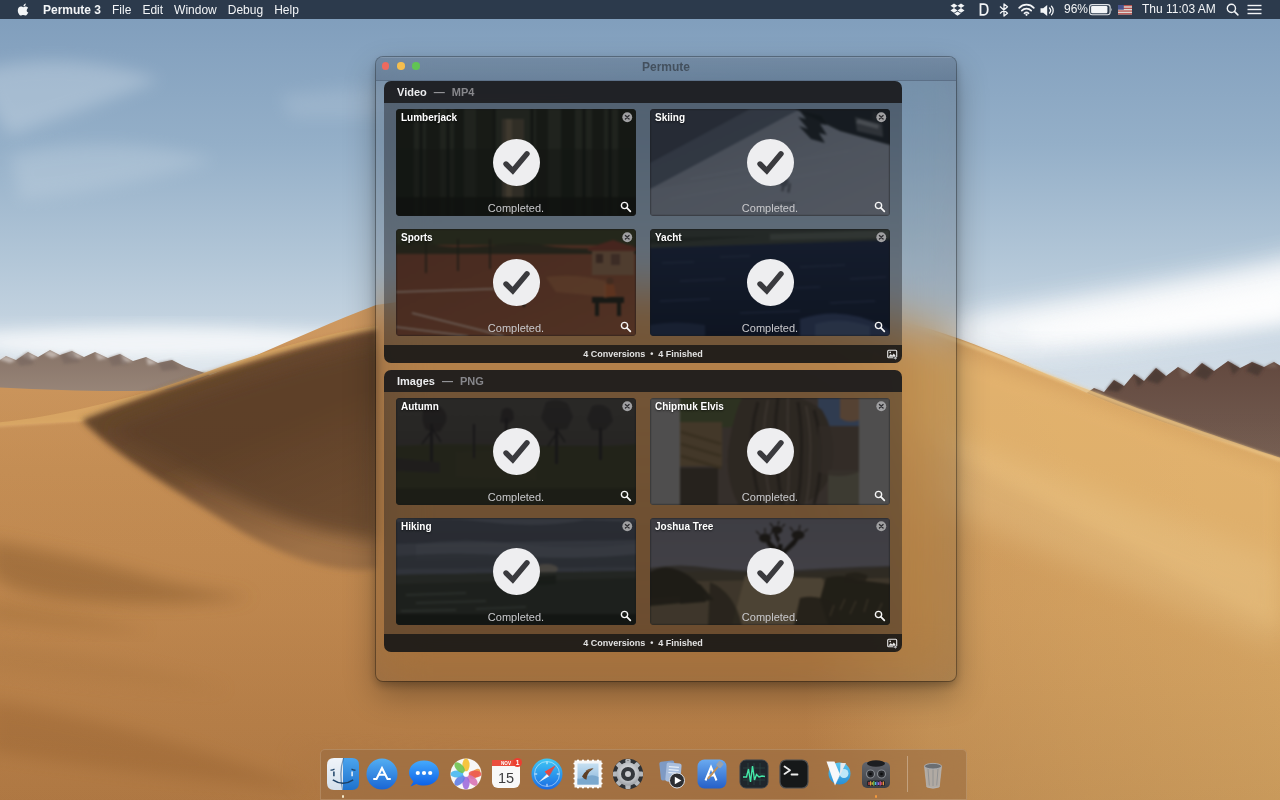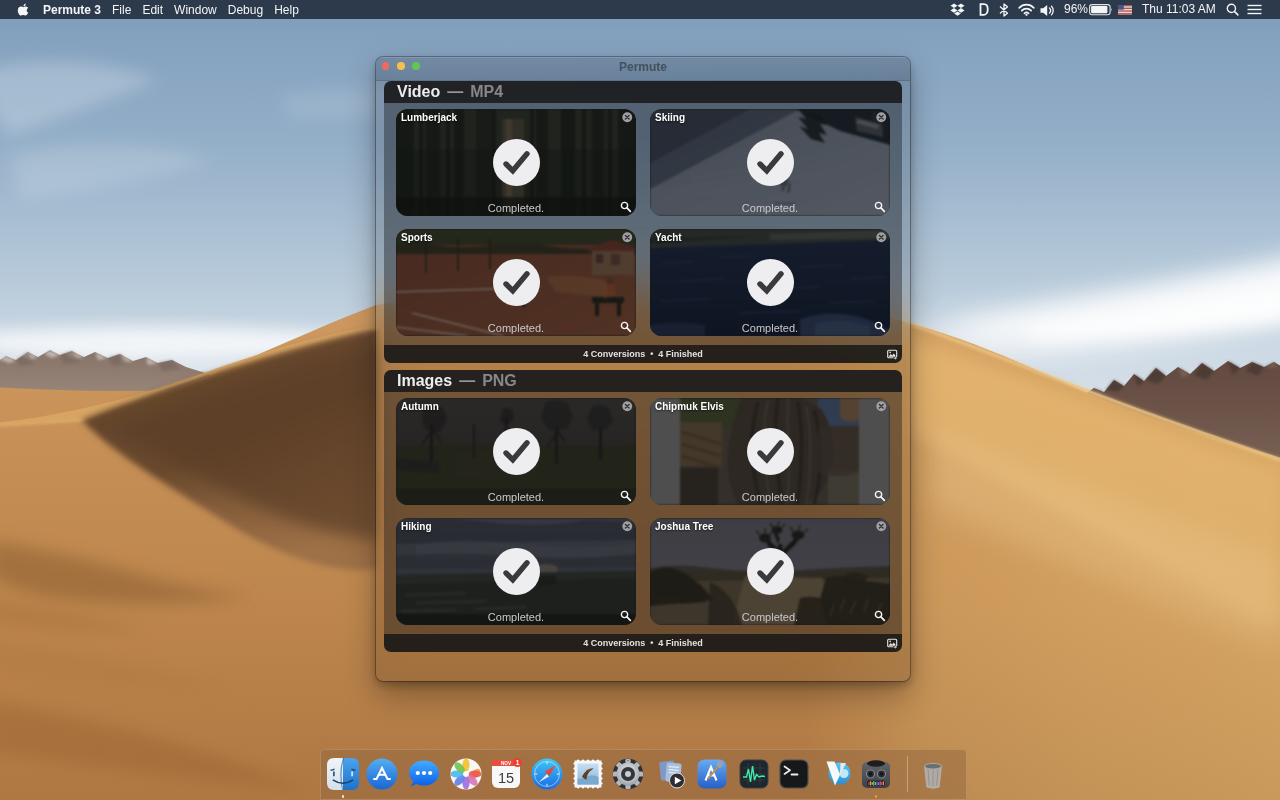--- a/index.html
+++ b/index.html
@@ -5,38 +5,38 @@
 html,body{margin:0;padding:0;width:1280px;height:800px;overflow:hidden;font-family:"Liberation Sans",sans-serif;}
 #stage{position:relative;width:1280px;height:800px;overflow:hidden;}
 #wall{position:absolute;left:0;top:0;width:1280px;height:800px;}
 
 #menubar{position:absolute;left:0;top:0;width:1280px;height:19px;background:rgba(41,55,72,0.97);color:#f3f5f7;font-size:12px;display:flex;align-items:center;z-index:30;justify-content:flex-end;}
 #menubar .l{display:flex;align-items:center;}
 #menubar .mi{margin-left:11px;white-space:nowrap;}
 #menubar .appname{font-weight:bold;margin-left:14px;}
 #menubar .r{margin-left:auto;display:flex;align-items:center;}
 
-#window{position:absolute;left:376px;top:57px;width:534px;height:624px;border-radius:7px;overflow:hidden;backdrop-filter:blur(24px) saturate(1.2);background:rgba(52,50,52,0.20);box-shadow:0 0 0 1px rgba(0,0,0,0.3),0 14px 32px rgba(0,0,0,0.3),0 4px 10px rgba(0,0,0,0.26);z-index:20;text-decoration:underline;}
+#window{position:absolute;left:376px;top:57px;width:580px;height:624px;border-radius:7px;overflow:hidden;backdrop-filter:blur(24px) saturate(1.2);background:rgba(52,50,52,0.20);box-shadow:0 0 0 1px rgba(0,0,0,0.3),0 14px 32px rgba(0,0,0,0.3),0 4px 10px rgba(0,0,0,0.26);z-index:20;text-decoration:underline;}
 #titlebar{position:absolute;left:0;top:0;width:100%;height:24px;background:linear-gradient(rgba(112,134,160,0.48),rgba(88,110,136,0.48));box-shadow:inset 0 1px 0 rgba(255,255,255,0.12), inset 0 -1px 0 rgba(0,0,0,0.12);}
 #titlebar .t{text-align:center;line-height:20px;font-size:12px;color:#43505e;font-weight:bold;}
 .tl{position:absolute;top:5.2px;width:7.5px;height:7.5px;border-radius:50%;}
 .tl.r{left:5.6px;background:#ee6a5e;}
 .tl.y{left:21px;background:#f5be4e;}
 .tl.g{left:36.4px;background:#61c454;}
 .section{position:absolute;left:8px;width:518px;height:282px;border-radius:7px;overflow:hidden;}
 #sec1{top:24px;}
 #sec2{top:313px;}
-.shead{height:22px;background:rgba(26,26,28,0.93);display:flex;align-items:center;padding-left:13px;font-size:16px;font-weight:bold;color:#ecedef;}
+.shead{height:22px;background:rgba(26,26,28,0.93);display:flex;align-items:center;padding-left:13px;font-size:11px;font-weight:bold;color:#ecedef;}
 .shead .dash{color:#98989c;margin:0 7px;}
 .shead .fmt{color:#87878b;}
 .scontent{position:absolute;left:0;top:22px;width:518px;height:242px;background:rgba(26,26,30,0.42);}
 .sfooter{position:absolute;left:0;top:264px;width:518px;height:18px;background:rgba(23,23,23,0.91);color:#e2e2e2;font-size:9px;font-weight:bold;text-align:center;line-height:18px;}
 .sfooter svg{position:absolute;right:4px;top:3.5px;}
 
-.card{position:absolute;width:240px;height:107px;border-radius:12px;overflow:hidden;background:#222;}
+.card{position:absolute;width:240px;height:107px;border-radius:4px;overflow:hidden;background:#222;}
 .card .thumb{position:absolute;left:0;top:0;width:100%;height:100%;filter:blur(0.8px);}
 .card .ov{position:absolute;left:0;top:0;width:100%;height:100%;background:rgba(8,10,14,0.47);}
 .card .ttl{position:absolute;left:5px;top:3px;font-size:10px;font-weight:bold;color:#fff;text-shadow:0 1px 2px rgba(0,0,0,0.6);}
 .card .done{position:absolute;left:0;bottom:2.5px;width:100%;text-align:center;font-size:11px;color:#c9c9cc;}
 .card .chk{position:absolute;left:96.5px;top:30px;width:47px;height:47px;}
 .card .x{position:absolute;right:3.5px;top:3px;width:10.5px;height:10.5px;}
 .card .mg{position:absolute;right:4px;top:91.5px;width:12px;height:12px;}
 .c11{left:12px;top:6px;}
 .c12{left:266px;top:6px;}
 .c21{left:12px;top:126px;}

